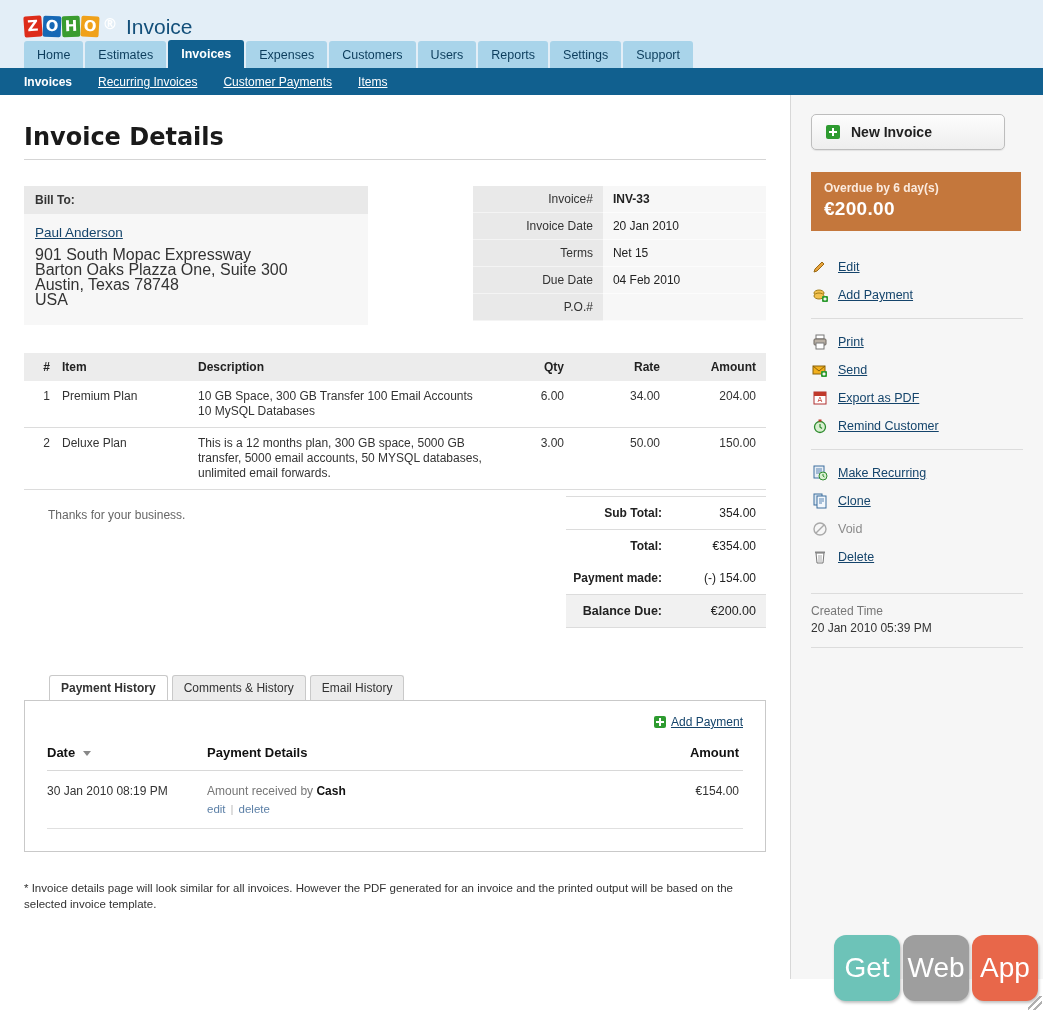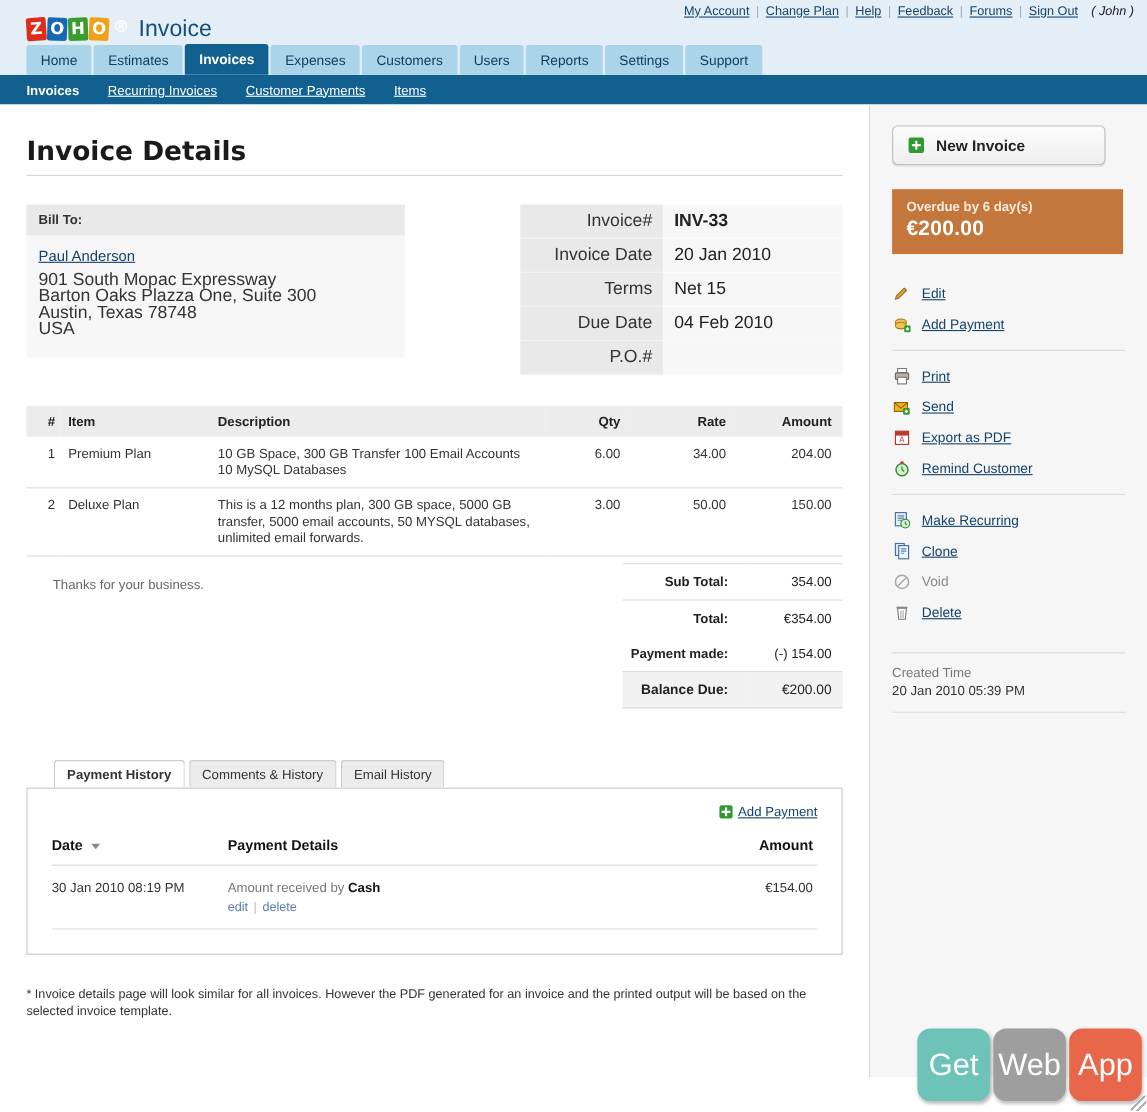--- a/index.html
+++ b/index.html
@@ -193,21 +193,21 @@
   .meta {
     margin-left: 105px;
     width: 300px;
     display: table;
     border-collapse: collapse;
   }
   .meta .mrow { display: table-row; }
   .meta .mk, .meta .mv {
     display: table-cell;
     padding: 6px 10px;
-    font-size: 16px;
+    font-size: 12px;
     vertical-align: middle;
   }
   .meta .mk {
     background: #e9e9e9;
     text-align: right;
     color: #333;
     width: 110px;
     border-bottom: 1px solid #f4f4f4;
   }
   .meta .mv {
@@ -475,23 +475,20 @@
     background:
       linear-gradient(135deg, transparent 42%, #b0b0b0 42%, #b0b0b0 52%, transparent 52%),
       linear-gradient(135deg, transparent 66%, #b0b0b0 66%, #b0b0b0 76%, transparent 76%);
   }
 </style>
 </head>
 <body>
 
 <div class="header">
 
-  <div class="toplinks">
-    <a>My Account</a><span class="sep">|</span><a>Change Plan</a><span class="sep">|</span><a>Help</a><span class="sep">|</span><a>Feedback</a><span class="sep">|</span><a>Forums</a><span class="sep">|</span><a>Sign Out</a><span class="user">( John )</span>
-  </div>
 
   <div class="logo">
     <div class="logo-tiles">
       <span class="lt-z">Z</span>
       <span class="lt-o1">O</span>
       <span class="lt-h">H</span>
       <span class="lt-o2">O</span>
       <span class="logo-reg">®</span>
     </div>
     <div class="logo-word">Invoice</div>

